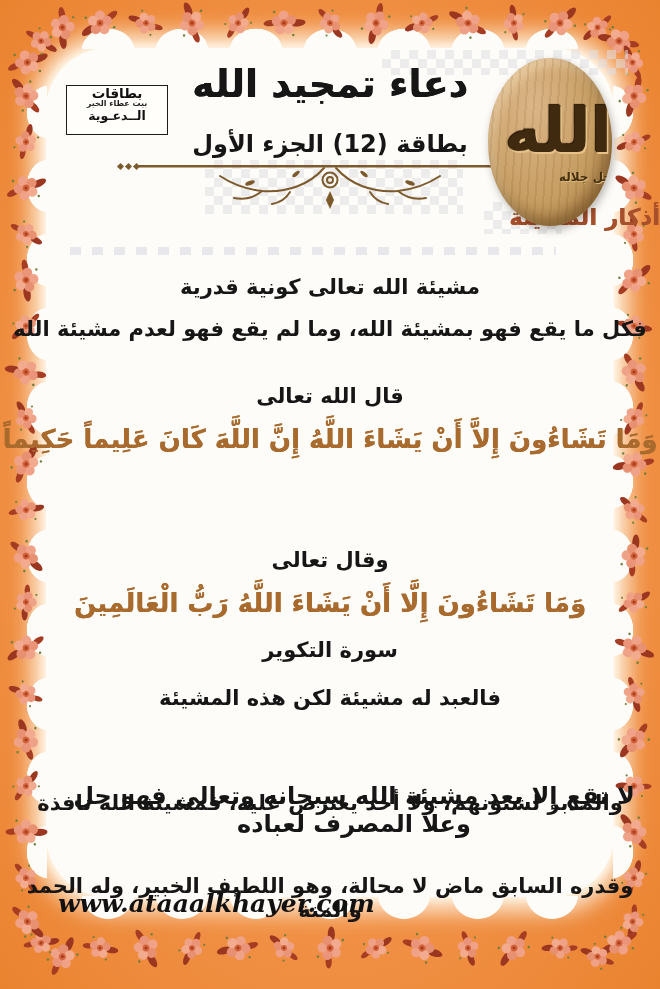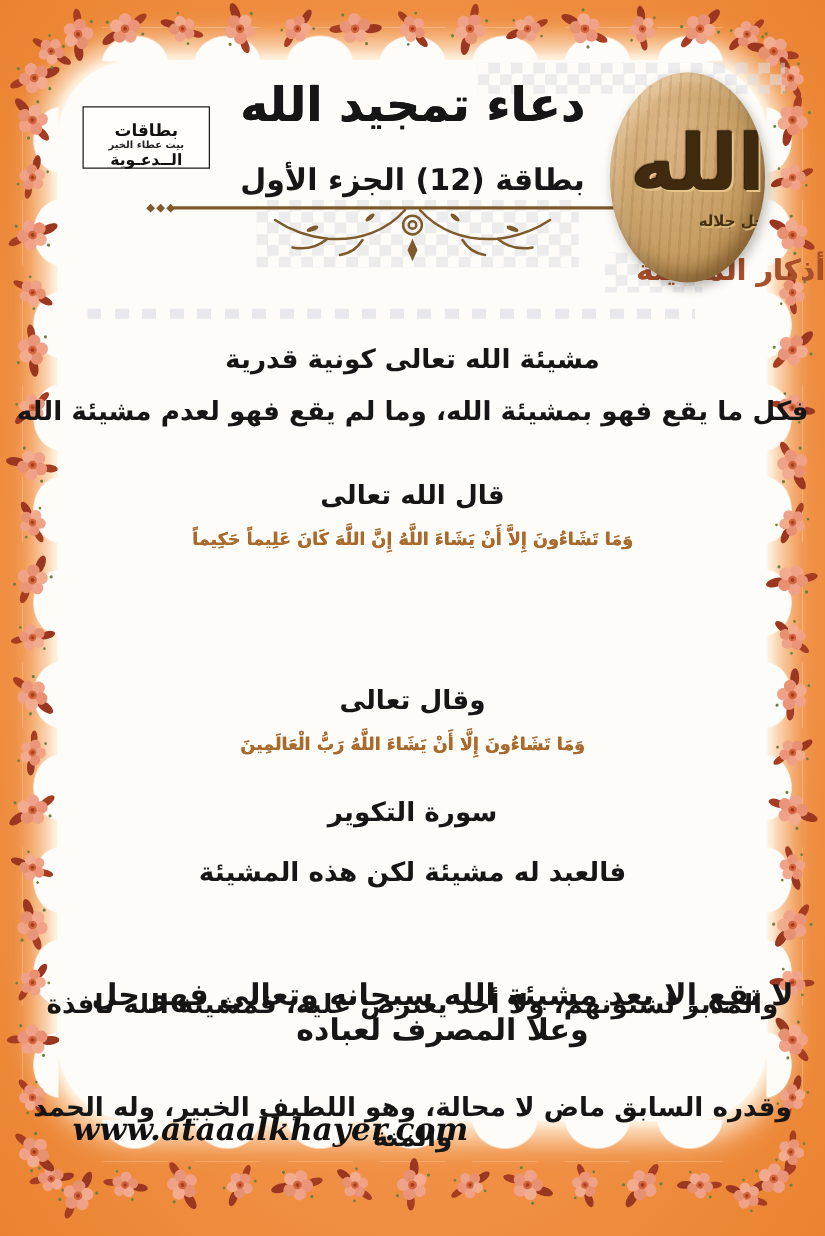--- a/index.html
+++ b/index.html
@@ -52,21 +52,21 @@
   
   .content{position:absolute;inset:0;z-index:6;direction:rtl;}
   .abs{position:absolute;}
   .centered{left:0;right:0;text-align:center;}
   .arabic{color:#161616;font-weight:700;}
   .main-title{top:62px;font-size:38px;letter-spacing:-1px;text-shadow:.4px 0 0 #161616;}
   .subtitle{top:130px;font-size:24px;}
   .logo-box{
     left:66px;top:85px;width:100px;height:48px;direction:rtl;
     border:1.6px solid #1c1c1c;background:#fffefb;
-    display:flex;flex-direction:column;justify-content:flex-end;align-items:center;
+    display:flex;flex-direction:column;justify-content:flex-start;align-items:center;
     line-height:1.05;z-index:7;
   }
   .logo-l1{font-size:13.5px;font-weight:700;color:#111;}
   .logo-l2{font-size:8px;font-weight:700;color:#222;}
   .logo-l3{font-size:12.5px;font-weight:700;color:#111;letter-spacing:1px;}
   .medallion{
     left:488px;top:58px;width:124px;height:168px;border-radius:50%;
     background:radial-gradient(ellipse at 36% 28%, #dcb588 0%, #c79e63 55%, #aa7e44 100%);
     box-shadow:inset -5px -8px 14px rgba(80,50,15,.5), inset 5px 7px 12px rgba(255,235,200,.55), 2px 4px 9px rgba(0,0,0,.28);
     display:flex;flex-direction:column;justify-content:center;
@@ -79,21 +79,21 @@
   .medallion-word{
     position:relative;font-size:62px;font-weight:700;color:#3f2a10;line-height:1;
     text-shadow:1.5px 1.5px 0 #e6c288, -1px -1px 1px #241503;
   }
   .medallion-sub{position:relative;margin-top:8px;font-size:12px;font-weight:700;color:#45300f;
     text-shadow:1px 1px 0 #dbb87e;}
   svg.divider{position:absolute;left:110px;top:157px;z-index:6;}
   .section-heading{top:204px;font-size:23px;color:#a8502c;text-shadow:.3px 0 0 #a8502c;text-align:right;}
   .intro{top:266px;font-size:21px;line-height:42px;}
   .qal1{top:384px;font-size:21px;}
-  .verse{color:#a96a2e;font-size:14px;text-shadow:.3px 0 0 #a96a2e;}
+  .verse{color:#a96a2e;font-size:26px;text-shadow:.3px 0 0 #a96a2e;}
   .verse1{top:424px;}
   .source1{top:476px;font-size:21px;}
   .qal2{top:548px;font-size:21px;}
   .verse2{top:588px;text-align:center;}
   .source2{top:638px;font-size:21px;}
   .body1{top:686px;font-size:21px;}
   .body2{top:782px;font-size:24px;padding-left:48px;}
   .body3{top:791px;font-size:21px;}
   .body4{top:874px;font-size:21px;}
   .website{

